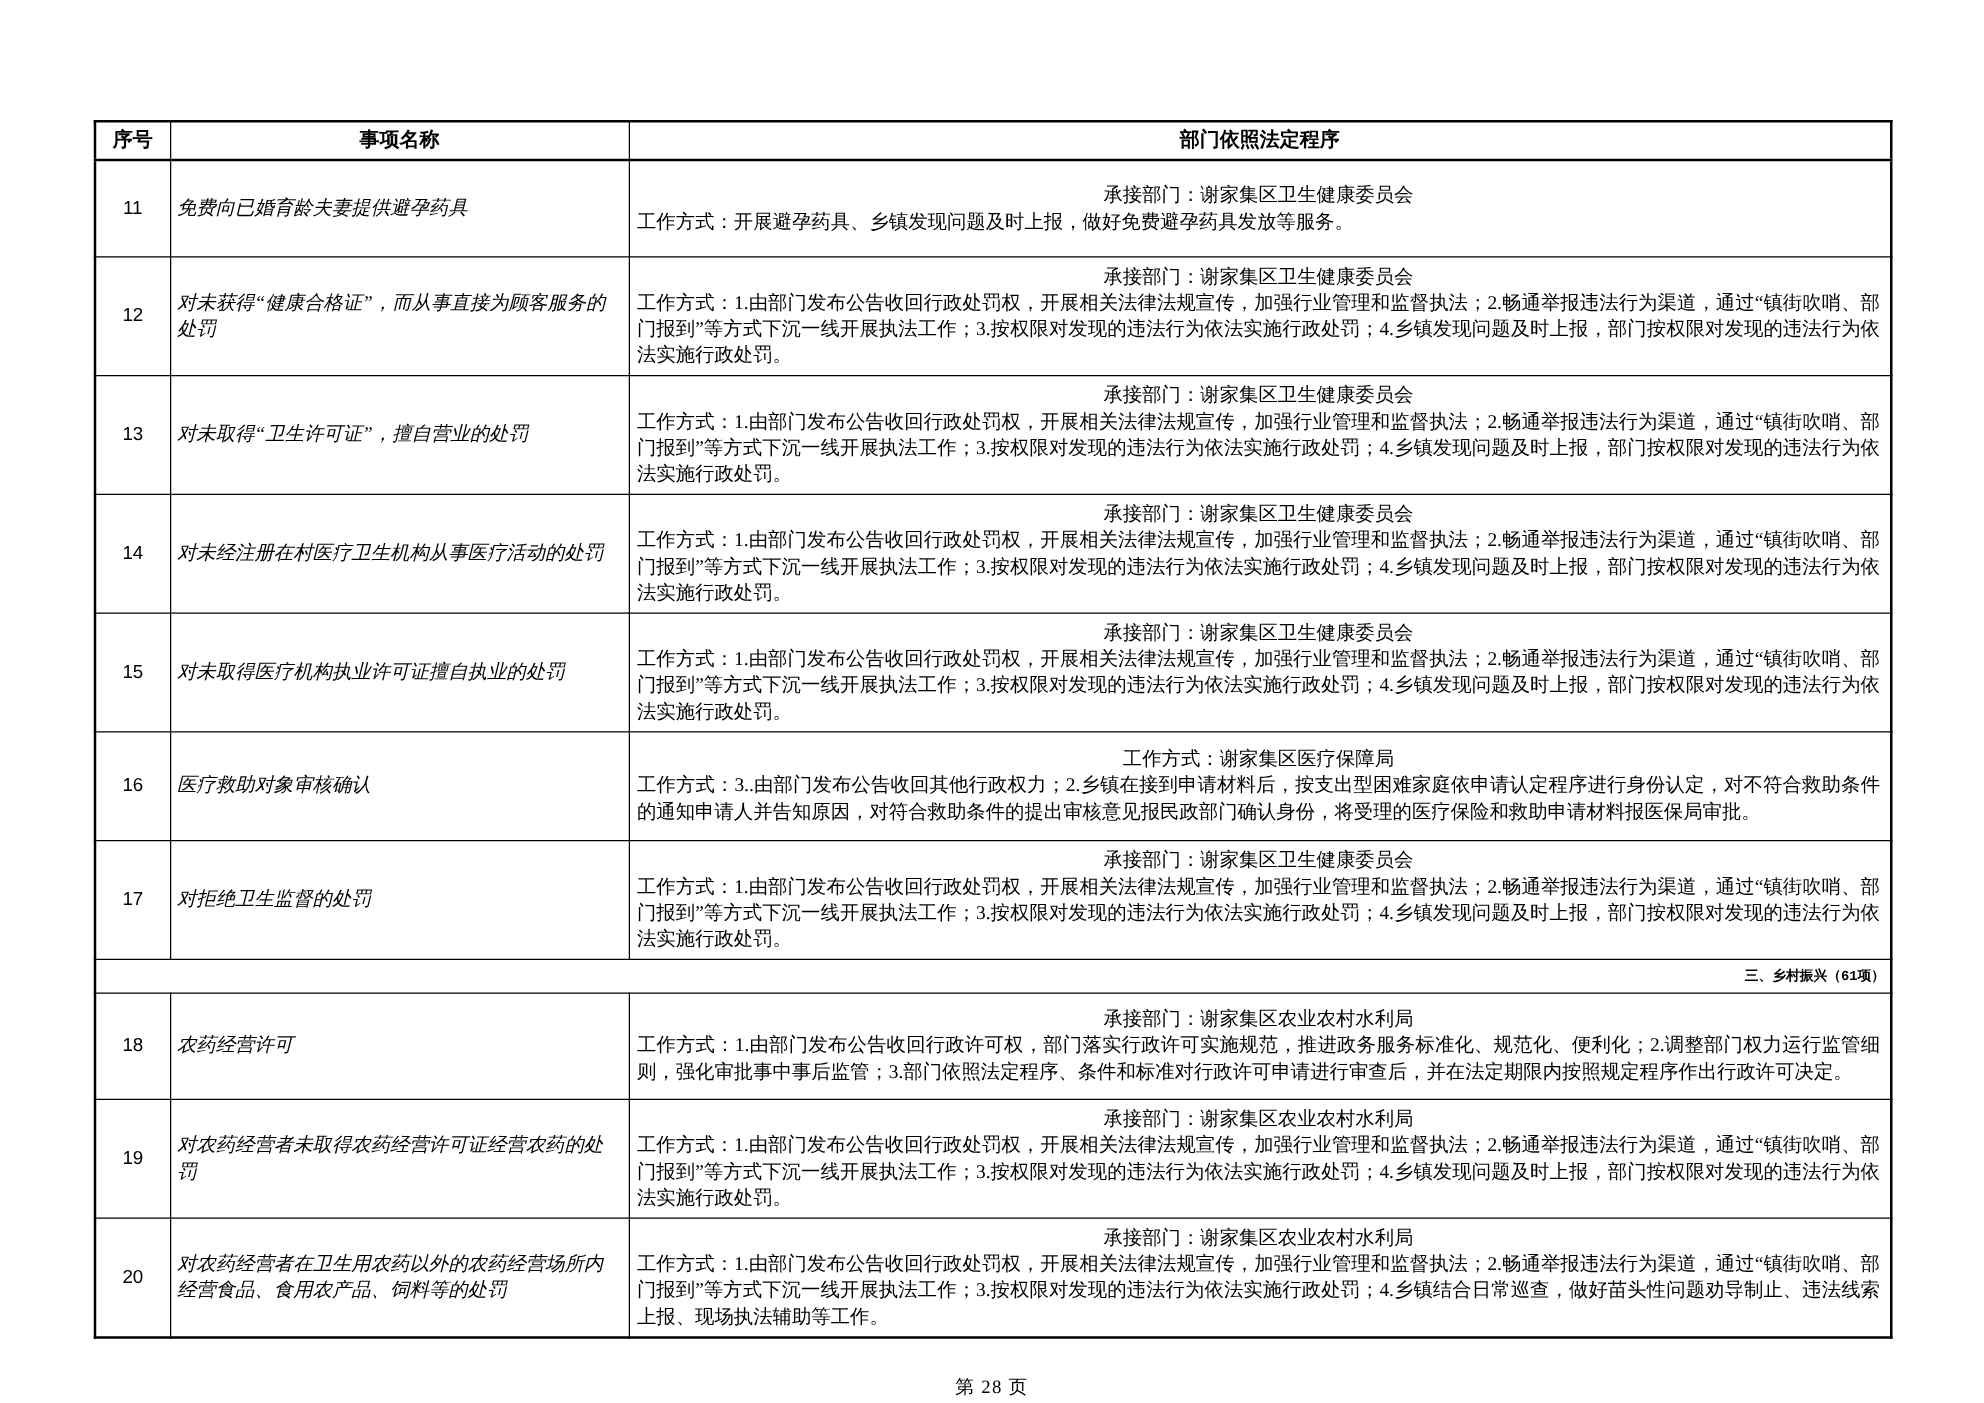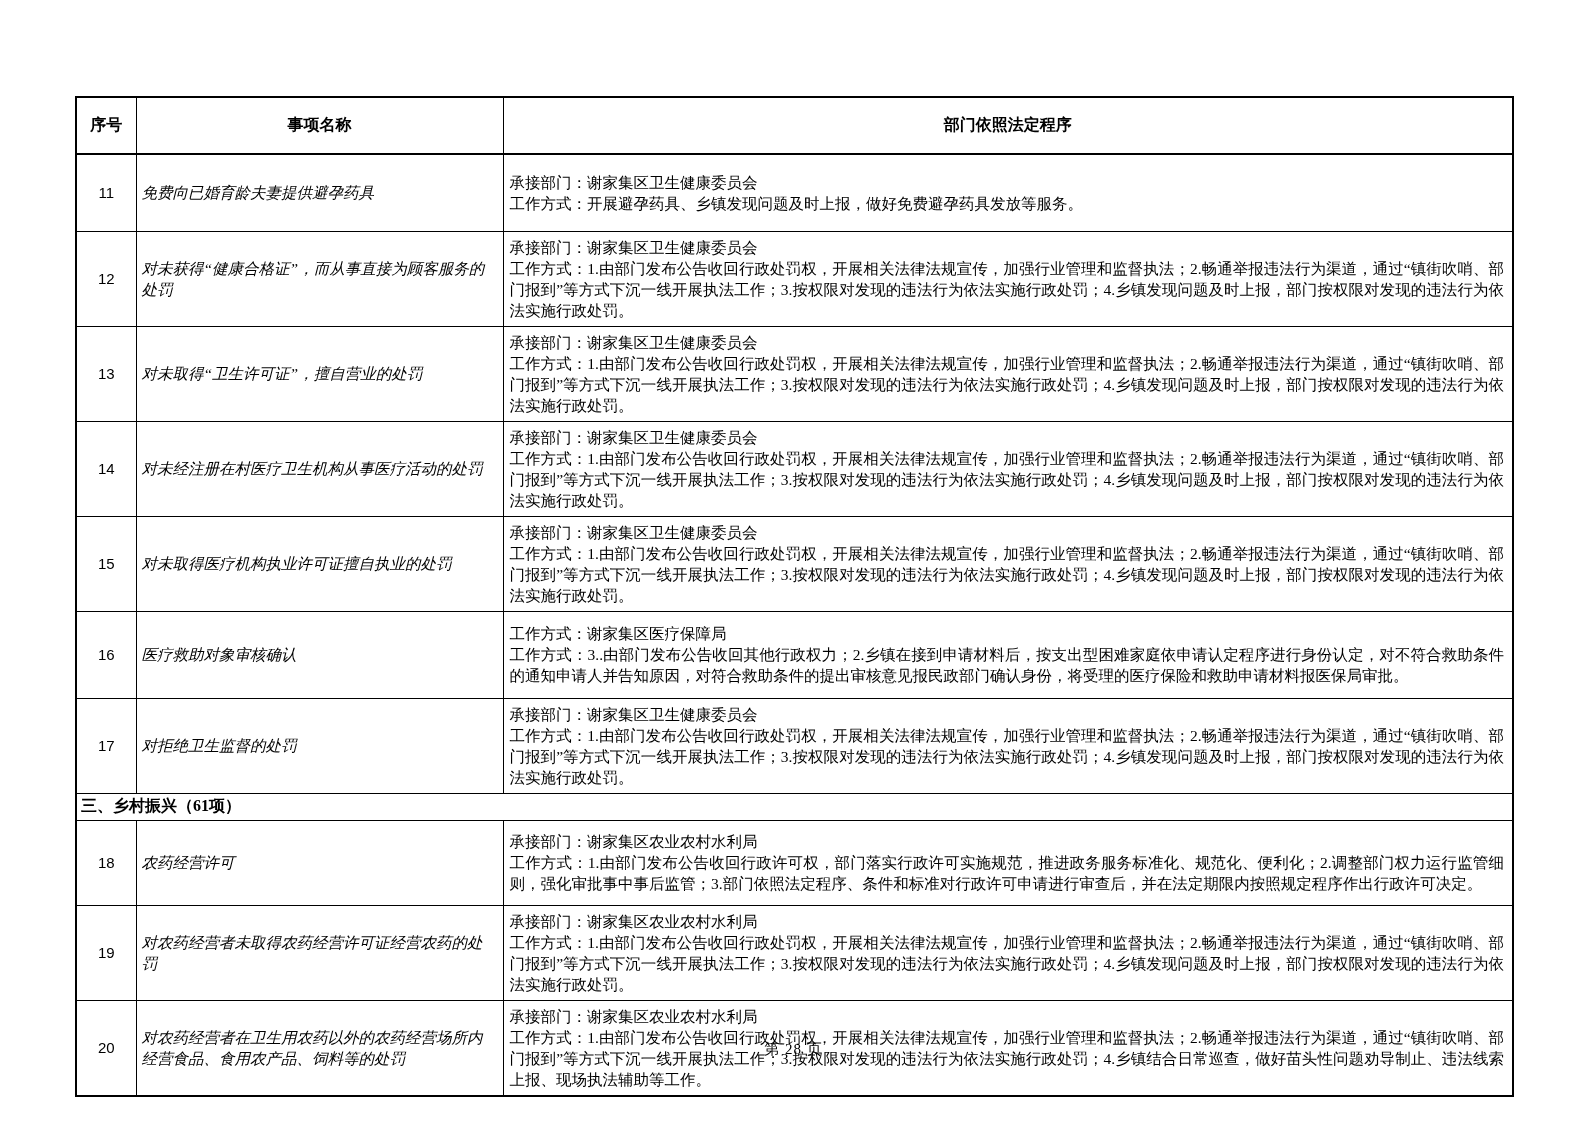--- a/index.html
+++ b/index.html
@@ -32,54 +32,54 @@
     vertical-align: middle;
     overflow: hidden;
   }
   .doc-table thead th {
     height: 25px;
     font-family: "Liberation Sans", "DejaVu Sans", sans-serif;
     font-weight: bold;
     font-size: 16px;
     text-align: center;
     border-bottom: 2px solid #000;
-    padding: 17px 2px;
+    padding: 4px 2px;
   }
   td.c-num {
     text-align: center;
     font-family: "Liberation Sans", "DejaVu Sans", sans-serif;
     font-size: 15px;
     margin-top: 44px;
   }
   td.c-name {
     font-size: 15.5px;
     line-height: 21px;
     text-align: left;
     padding: 4px 8px 4px 5px;
     font-style: italic;
   }
   td.c-dm {
     font-size: 15.5px;
     line-height: 21px;
     text-align: justify;
     padding: 5px 8px 5px 6px;
   }
-  td.c-dm .dept-line { text-align: left; }
+  td.c-dm .dept-line { text-align: center; }
   tr.section-row td {
     height: 27px;
-    font-family: Liberation Serif, serif;
+    font-family: Liberation Mono, monospace;
     font-weight: bold;
-    font-size: 16px;
-    text-align: left;
+    font-size: 11px;
+    text-align: right;
     padding: 2px 4px 2px 4px;
   }
   .page-footer {
     position: absolute;
     left: 0;
-    top: 1040px;
+    top: 1100px;
     width: 100%;
     text-align: center;
     font-size: 15px;
     letter-spacing: 1px;
   }
 </style>
 </head>
 <body>
 
 <div class="sheet">

